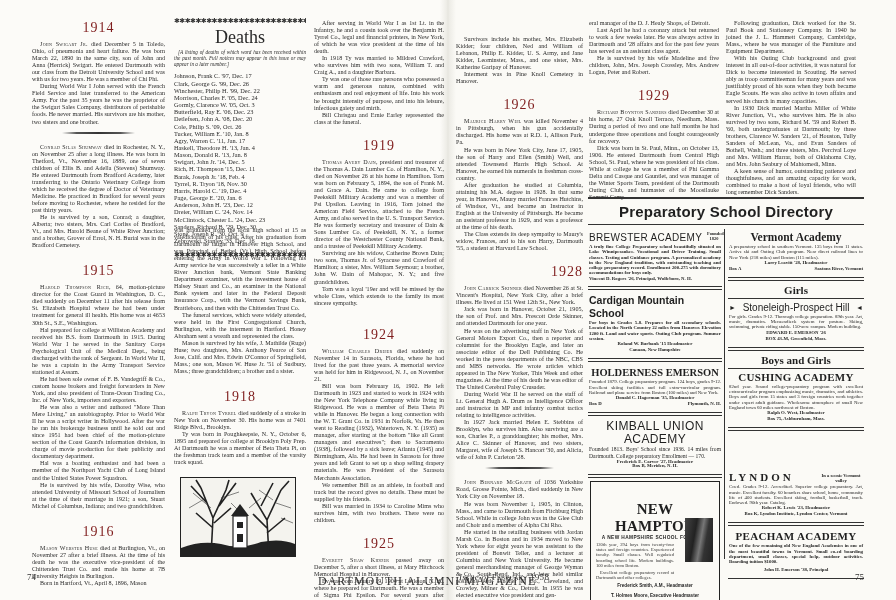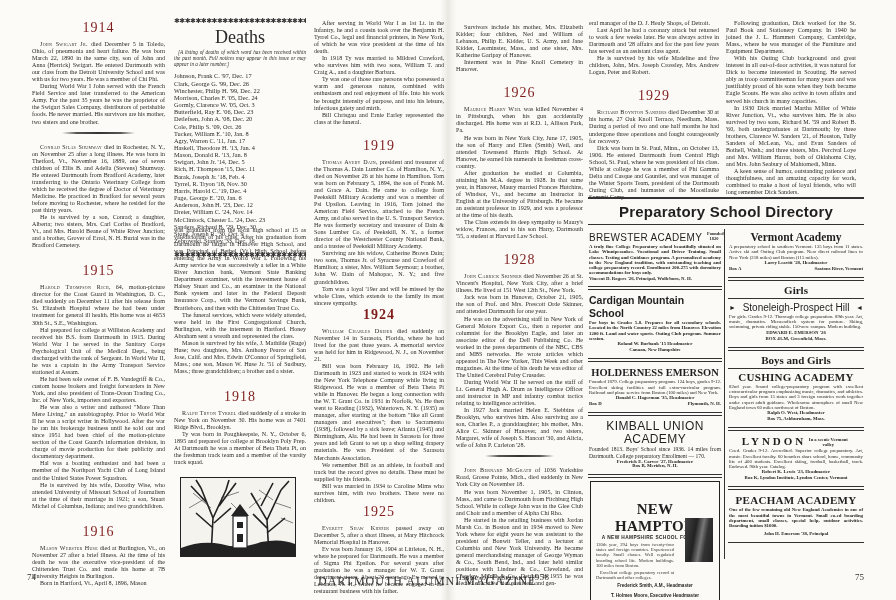--- a/index.html
+++ b/index.html
@@ -130,42 +130,42 @@
 
 <div class="col" style="left:314px;top:20px;width:130px;">
   <p>After serving in World War I as 1st Lt. in the Infantry, he and a cousin took over the Benjamin H. Tyrrel Co., legal and financial printers, in New York, of which he was vice president at the time of his death.</p>
   <p>In 1918 Ty was married to Mildred Crawford, who survives him with two sons, William T. and Craig A., and a daughter Barbara.</p>
   <p>Ty was one of those rare persons who possessed a warm and generous nature, combined with enthusiasm and real enjoyment of life. Into his work he brought intensity of purpose, and into his leisure, infectious gaiety and mirth.</p>
   <p>Bill Chrisgau and Ernie Earley represented the class at the funeral.</p>
   <div class="year" style="margin-top:12px;">1919</div>
   <p><span class="sc">Thomas Avery Dain</span><span>, president and treasurer of the Thomas A. Dain Lumber Co. of Hamilton, N. Y., died on November 26 at his home in Hamilton. Tom was born on February 5, 1894, the son of Frank M. and Grace A. Dain. He came to college from Peekskill Military Academy and was a member of Psi Upsilon. Leaving in 1916, Tom joined the American Field Service, attached to the French Army, and also served in the U. S. Transport Service. He was formerly secretary and treasurer of Dain &amp; Sons Lumber Co. of Peekskill, N. Y., a former director of the Westchester County National Bank, and a trustee of Peekskill Military Academy.</span></p>
   <p>Surviving are his widow, Catherine Brown Dain; two sons, Thomas Jr. of Syracuse and Crawford of Hamilton; a sister, Mrs. William Seymour; a brother, John W. Dain of Mahopac, N. Y.; and five grandchildren.</p>
   <p>Tom was a loyal '19er and will be missed by the whole Class, which extends to the family its most sincere sympathy.</p>
-  <div class="year" style="margin-top:0;font-weight:bold;">1924</div>
+  <div class="year" style="margin-top:20px;">1924</div>
   <p><span class="sc">William Charles Dreier</span><span> died suddenly on November 14 in Sarasota, Florida, where he had lived for the past three years. A memorial service was held for him in Ridgewood, N. J., on November 21.</span></p>
   <p>Bill was born February 16, 1902. He left Dartmouth in 1923 and started to work in 1924 with the New York Telephone Company while living in Ridgewood. He was a member of Beta Theta Pi while in Hanover. He began a long connection with the W. T. Grant Co. in 1931 in Norfolk, Va. He then went to Reading (1932), Watertown, N. Y. (1935) as manager, after starting at the bottom "like all Grant managers and executives"; then to Sacramento (1938), followed by a sick leave; Atlanta (1945) and Birmingham, Ala. He had been in Sarasota for three years and left Grant to set up a shop selling drapery materials. He was President of the Sarasota Merchants Association.</p>
   <p>We remember Bill as an athlete, in football and track but the record gives no details. These must be supplied by his friends.</p>
   <p>Bill was married in 1934 to Caroline Mims who survives him, with two brothers. There were no children.</p>
-  <div class="year" style="">1925</div>
+  <div class="year" style="margin-top:12px;">1925</div>
   <p><span class="sc">Everett Shaw Kidder</span><span> passed away on December 5, after a short illness, at Mary Hitchcock Memorial Hospital in Hanover.</span></p>
   <p>Ev was born January 19, 1904 at Littleton, N. H., where he prepared for Dartmouth. He was a member of Sigma Phi Epsilon. For several years after graduation he was a manager for W. T. Grant department stores. About 20 years ago Ev moved to Lebanon, N. H., where he became engaged in the restaurant business with his father.</p>
 </div>
 
 <div class="folio" style="left:27px;top:572px;">74</div>
 <div class="runhead" style="left:318px;top:574px;">DARTMOUTH ALUMNI MAGAZINE</div>
 
-<div class="col" style="left:456px;top:24px;width:127px;">
+<div class="col" style="left:456px;top:36px;width:127px;">
   <p>Survivors include his mother, Mrs. Elizabeth Kidder; four children, Ned and William of Lebanon, Philip E. Kidder, U. S. Army, and Jane Kidder, Leominster, Mass., and one sister, Mrs. Katherine Garipay of Hanover.</p>
   <p>Interment was in Pine Knoll Cemetery in Hanover.</p>
   <div class="year" style="margin-top:12px;">1926</div>
   <p><span class="sc">Maurice Harry Weil</span><span> was killed November 4 in Pittsburgh, when his gun accidentally discharged. His home was at R.D. 1, Allison Park, Pa.</span></p>
   <p>He was born in New York City, June 17, 1905, the son of Harry and Ellen (Smith) Weil, and attended Townsend Harris High School. At Hanover, he earned his numerals in freshman cross-country.</p>
   <p>After graduation he studied at Columbia, attaining his M.A. degree in 1928. In that same year, in Hanover, Maury married Frances Hutchins, of Windsor, Vt., and became an Instructor in English at the University of Pittsburgh. He became an assistant professor in 1929, and was a professor at the time of his death.</p>
   <p>The Class extends its deep sympathy to Maury's widow, Frances, and to his son Harry, Dartmouth '55, a student at Harvard Law School.</p>
-  <div class="year" style="margin-top:12px;">1928</div>
+  <div class="year" style="margin-top:12px;text-align:right;">1928</div>
   <p><span class="sc">John Carrick Skinner</span><span> died November 26 at St. Vincent's Hospital, New York City, after a brief illness. He lived at 151 West 12th St., New York.</span></p>
   <p>Jack was born in Hanover, October 21, 1905, the son of Prof. and Mrs. Prescott Orde Skinner, and attended Dartmouth for one year.</p>
   <p>He was on the advertising staff in New York of General Motors Export Co., then a reporter and columnist for the Brooklyn Eagle, and later an associate editor of the Dell Publishing Co. He worked in the press departments of the NBC, CBS and MBS networks. He wrote articles which appeared in The New Yorker, This Week and other magazines. At the time of his death he was editor of The United Cerebral Palsy Crusader.</p>
   <p>During World War II he served on the staff of Lt. General Hugh A. Drum as Intelligence Officer and instructor in MP and infantry combat tactics relating to intelligence activities.</p>
   <p>In 1927 Jack married Helen E. Stebbins of Brooklyn, who survives him. Also surviving are a son, Charles P., a granddaughter; his mother, Mrs. Alice C. Skinner of Hanover, and two sisters, Margaret, wife of Joseph S. Hancort '30, and Alicia, wife of John P. Carleton '28.</p>
   <div class="rule"></div>
   <p><span class="sc">John Bernard McGrath</span><span> of 1036 Yorkshire Road, Grosse Pointe, Mich., died suddenly in New York City on November 18.</span></p>
   <p>He was born November 1, 1905, in Clinton, Mass., and came to Dartmouth from Fitchburg High School. While in college John was in the Glee Club and Choir and a member of Alpha Chi Rho.</p>
   <p>He started in the retailing business with Jordan Marsh Co. in Boston and in 1934 moved to New York where for eight years he was assistant to the president of Bonwit Teller, and a lecturer at Columbia and New York University. He became general merchandising manager of George Wyman &amp; Co., South Bend, Ind., and later held similar positions with Lindner &amp; Co., Cleveland, and Crowley, Milner &amp; Co., Detroit. In 1955 he was elected executive vice president and gen-</p>
 </div>
@@ -266,21 +266,21 @@
       <div class="section-head">Boys and Girls</div>
       <div class="dir-rule" style="height:1px;"></div>
       <div class="ad">
         <div class="ad-name" style="font-size:11px;text-align:center;font-family:'Liberation Serif',serif;letter-spacing:0.3px;">CUSHING ACADEMY</div>
         <div class="ad-body">82nd year. Sound college-preparatory program with excellent extracurricular program emphasizing music, dramatics, and athletics. Boys and girls from 15 states and 3 foreign countries work together under expert adult guidance. Wholesome atmosphere of small New England town 60 miles northwest of Boston.</div>
         <div class="ad-foot">Ralph O. West, Headmaster</div>
         <div class="ad-foot">Box 75, Ashburnham, Mass.</div>
       </div>
       <div class="dbl"></div>
       <div class="ad">
-        <div style="display:flex;justify-content:center;align-items:center;">
+        <div style="display:flex;justify-content:space-between;align-items:center;margin-top:36px;">
           <span class="ad-name" style="font-size:11px;letter-spacing:3px;font-family:'Liberation Serif',serif;">LYNDON</span>
           <span style="font-family:'Liberation Serif',serif;font-size:4.6px;width:44px;text-align:center;line-height:5px;font-weight:bold;">In a scenic Vermont valley</span>
         </div>
         <div class="ad-body">Coed. Grades 9-12. Accredited. Superior college preparatory. Art, music. Excellent faculty. 60 boarders share school, home, community life of 400 students. Excellent skiing, football, basketball, track. Endowed. 90th year. Catalog.</div>
         <div class="ad-foot">Robert K. Lewis '23, Headmaster</div>
         <div class="ad-foot">Box K, Lyndon Institute, Lyndon Center, Vermont</div>
       </div>
       <div class="dbl"></div>
       <div class="ad">
         <div class="ad-name" style="font-size:11px;text-align:center;font-family:'Liberation Serif',serif;letter-spacing:0.3px;">PEACHAM ACADEMY</div>

